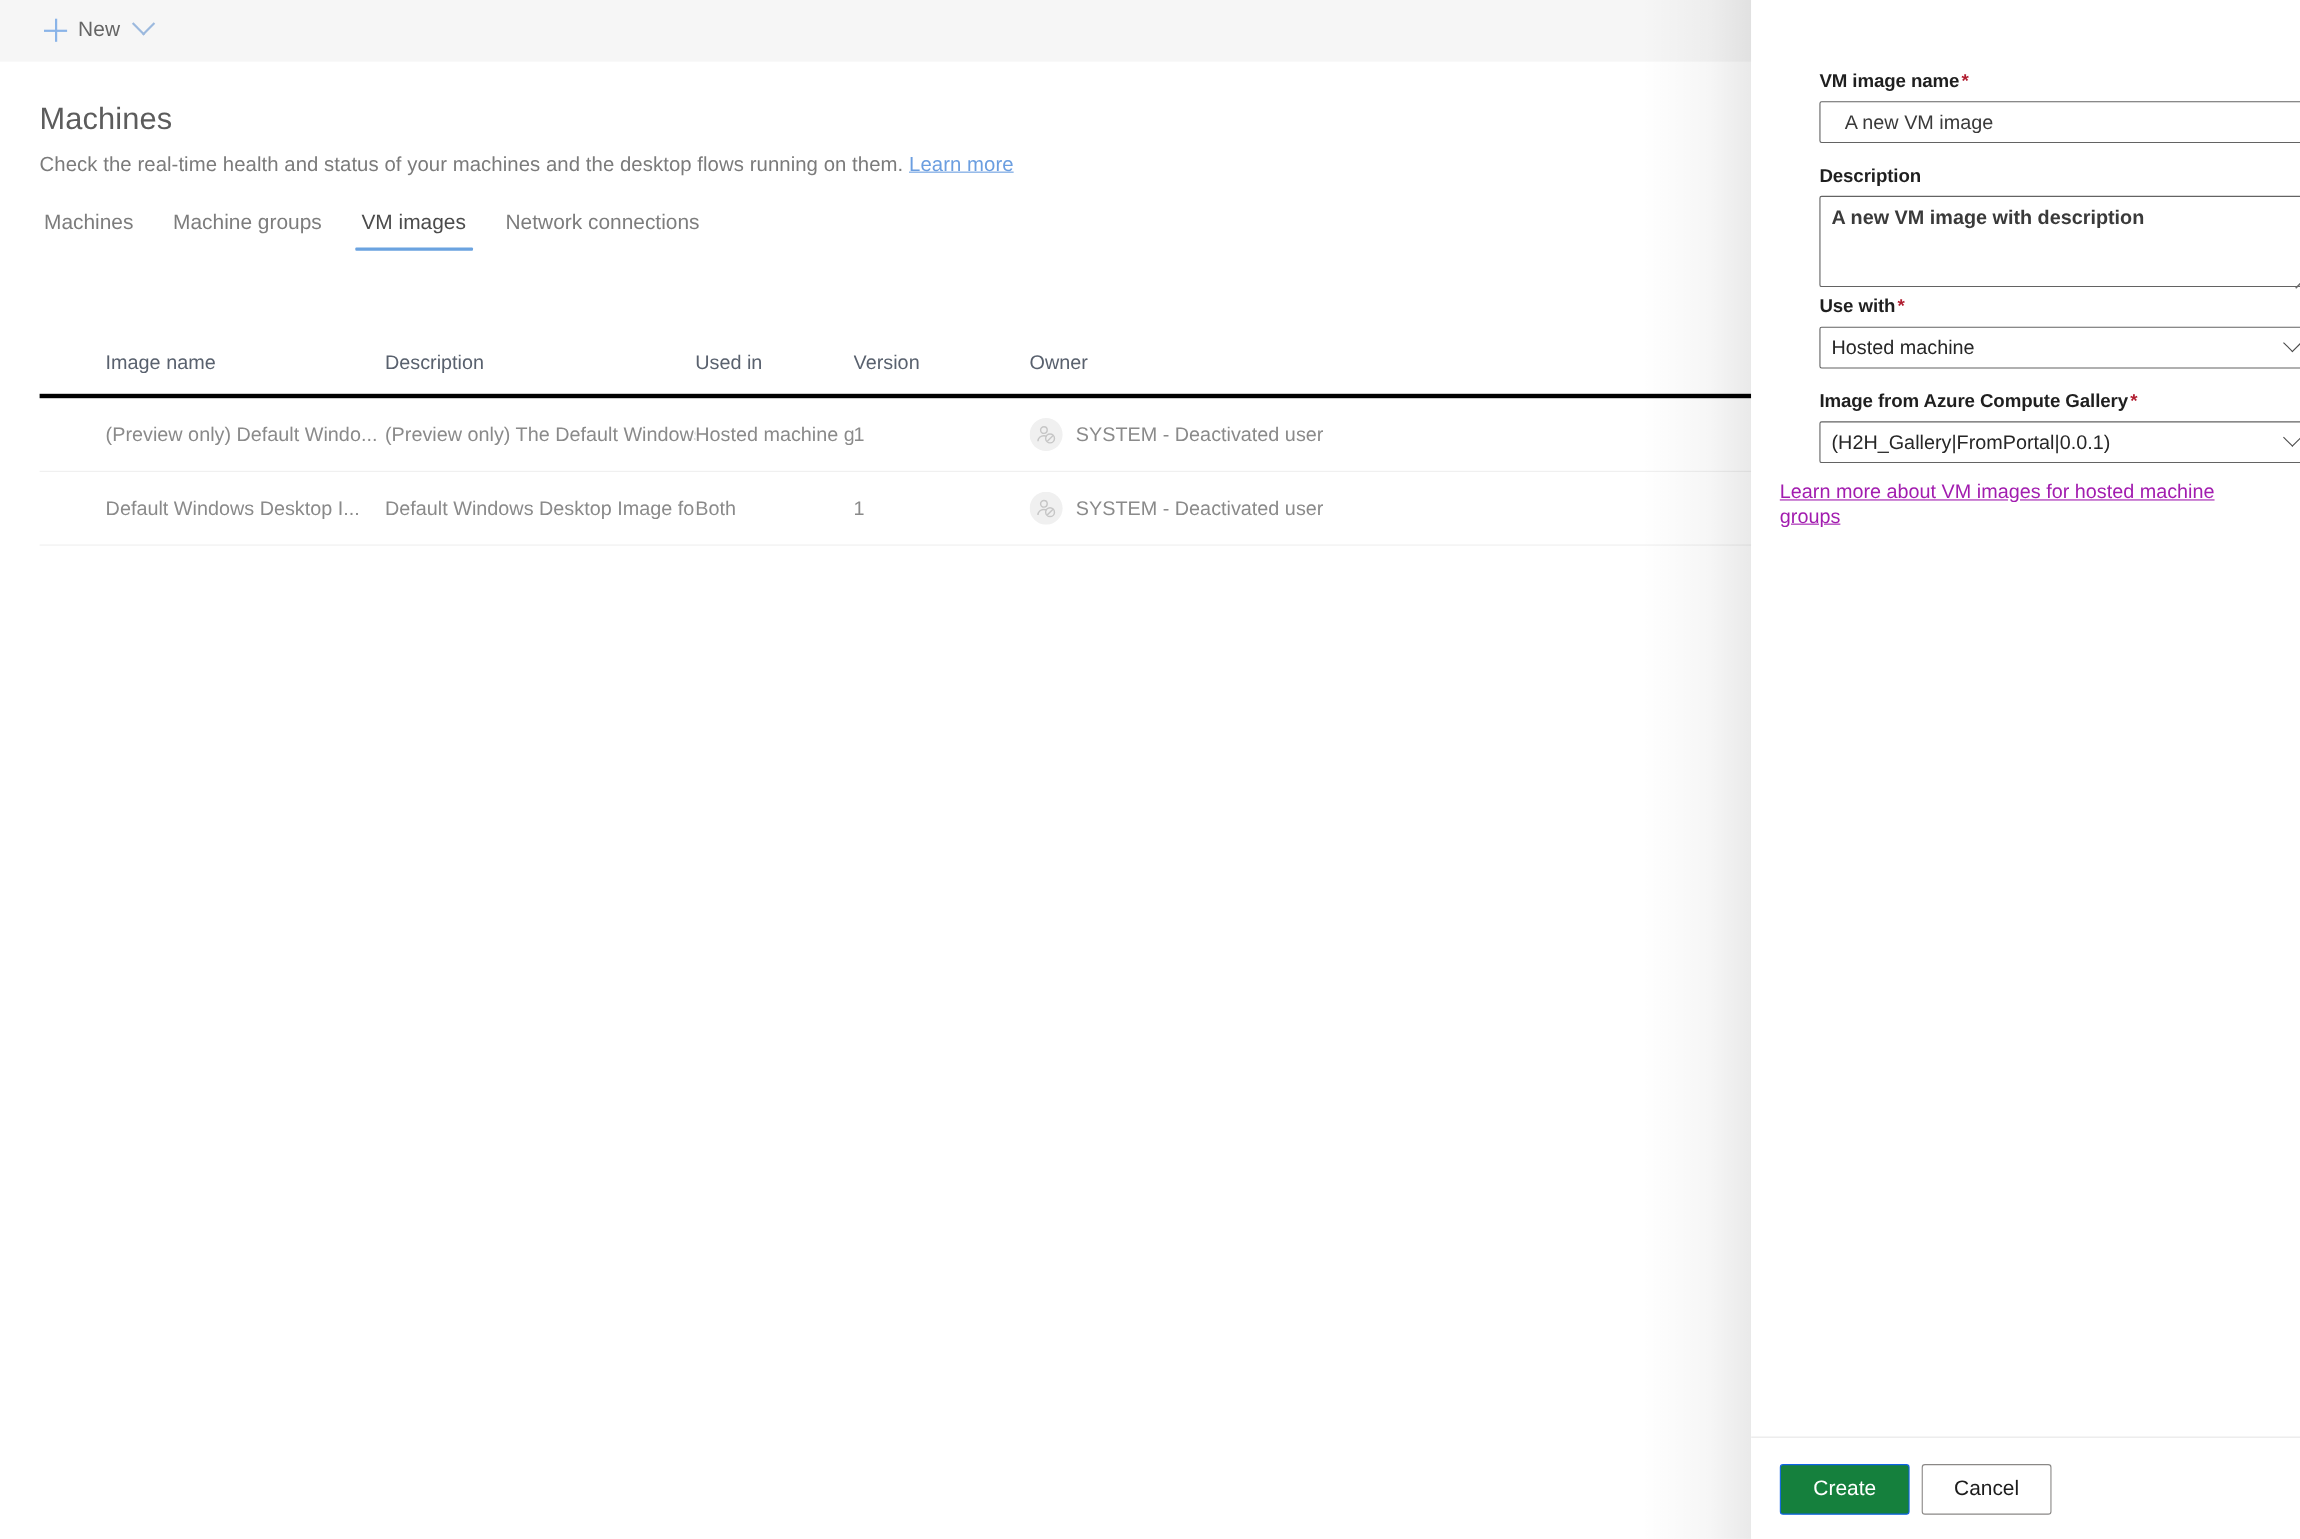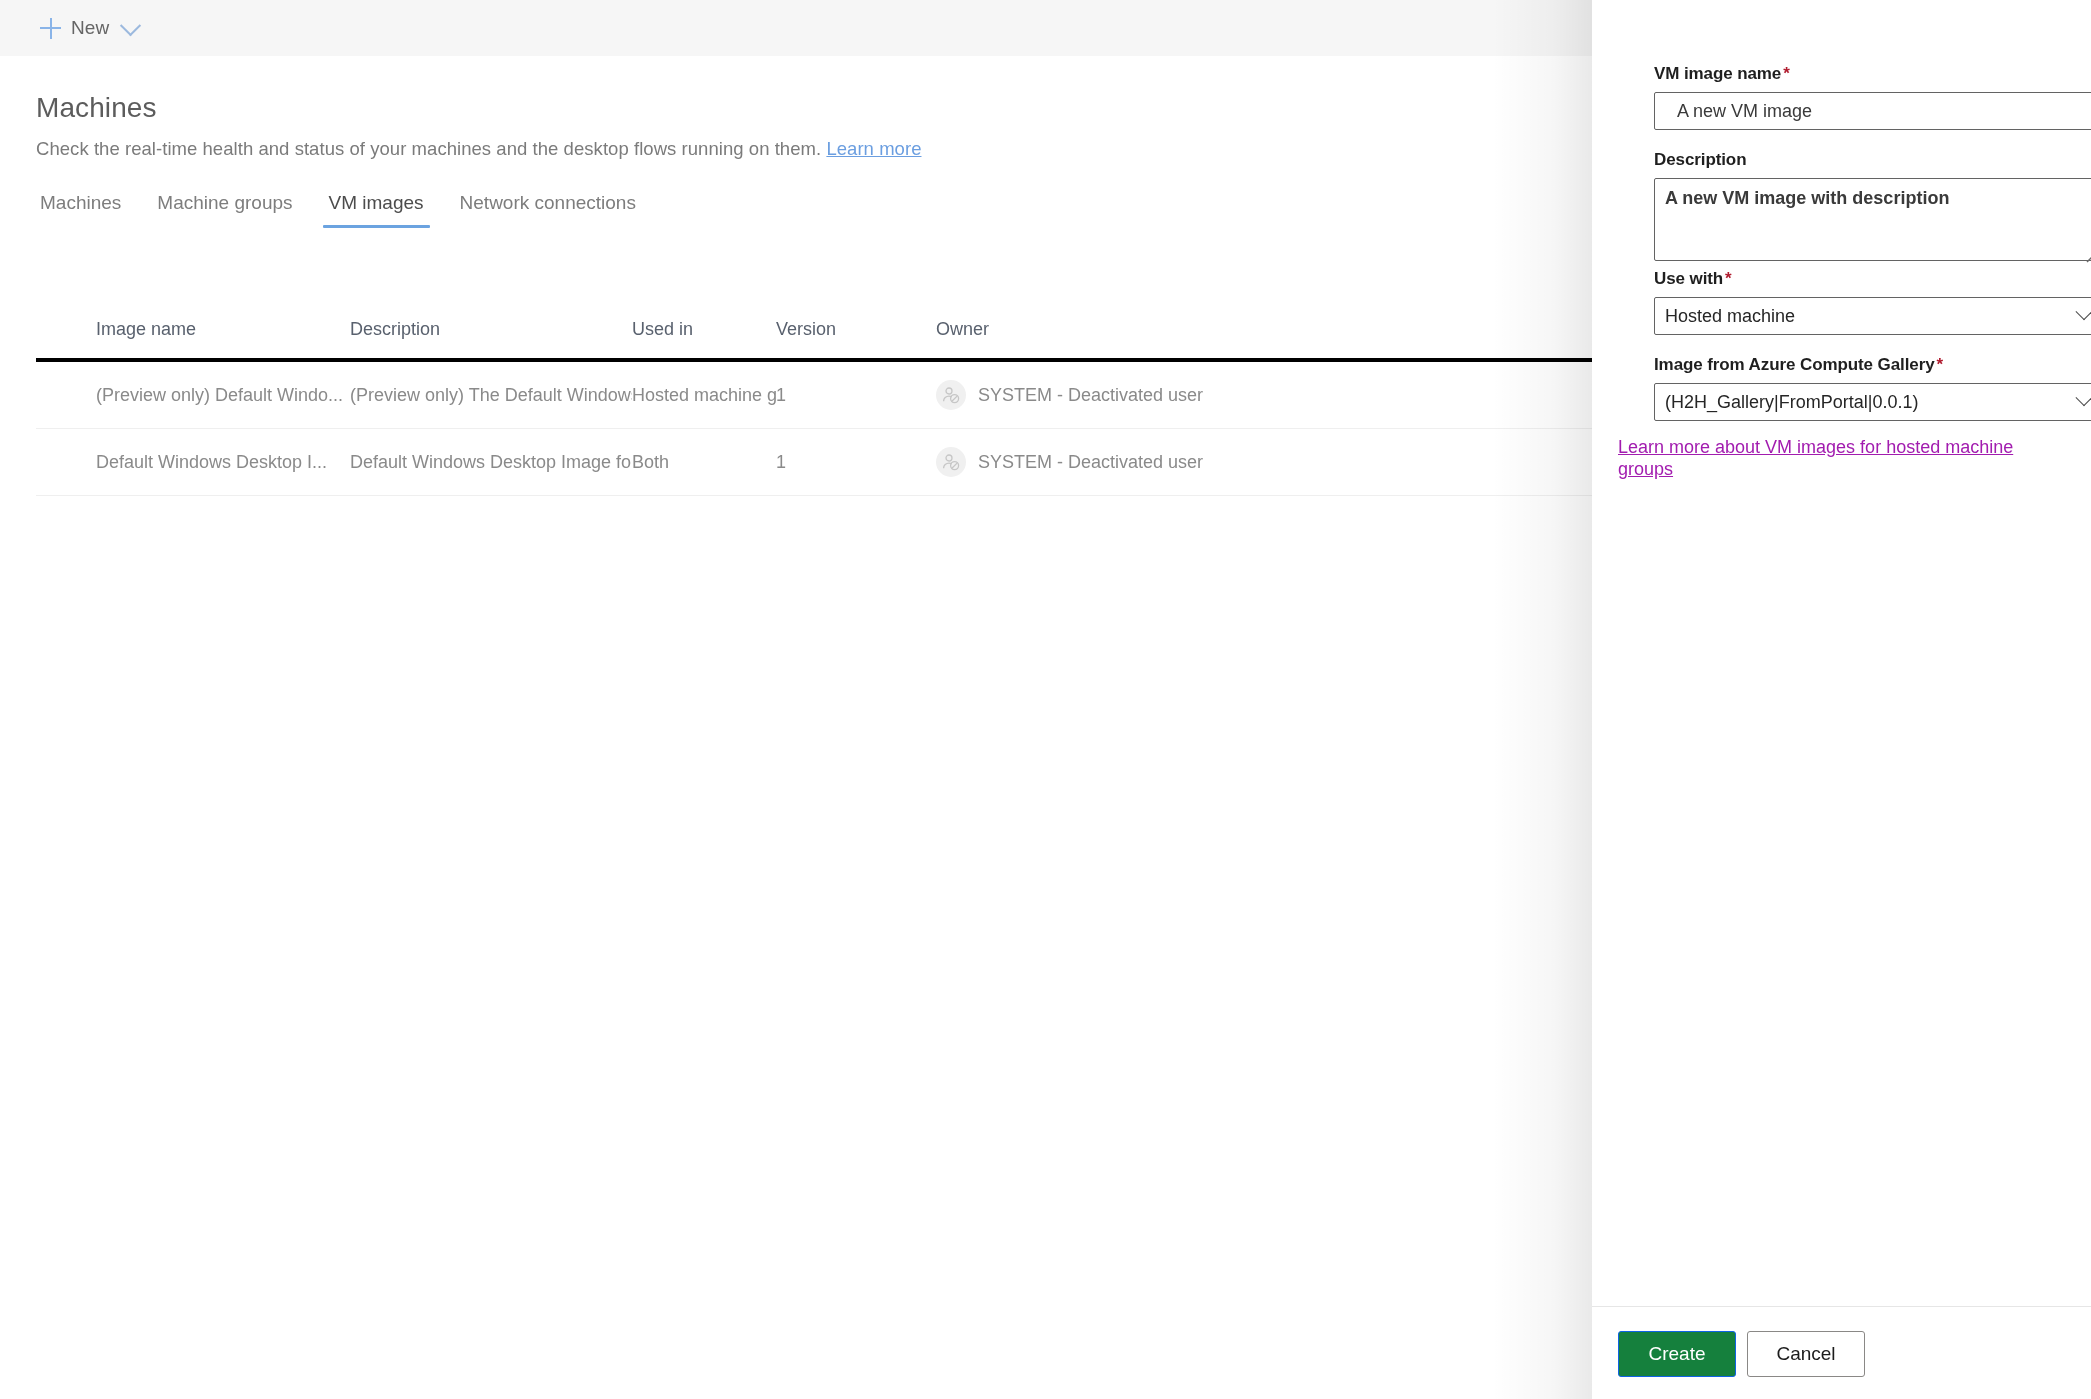--- a/index.html
+++ b/index.html
@@ -30,21 +30,21 @@
     position: absolute;
     left: 0; top: 0;
     width: 1592px;
     height: 56px;
     background: #f6f6f6;
     display: flex;
     align-items: center;
   }
   .cmd-btn {
     display: flex;
-    align-items: center;
+    align-items: flex-start;
     gap: 10px;
     margin-left: 34px;
     padding: 4px 6px;
     cursor: default;
     user-select: none;
   }
   .plus-icon {
     width: 21px; height: 21px;
     position: relative;
     display: inline-block;

